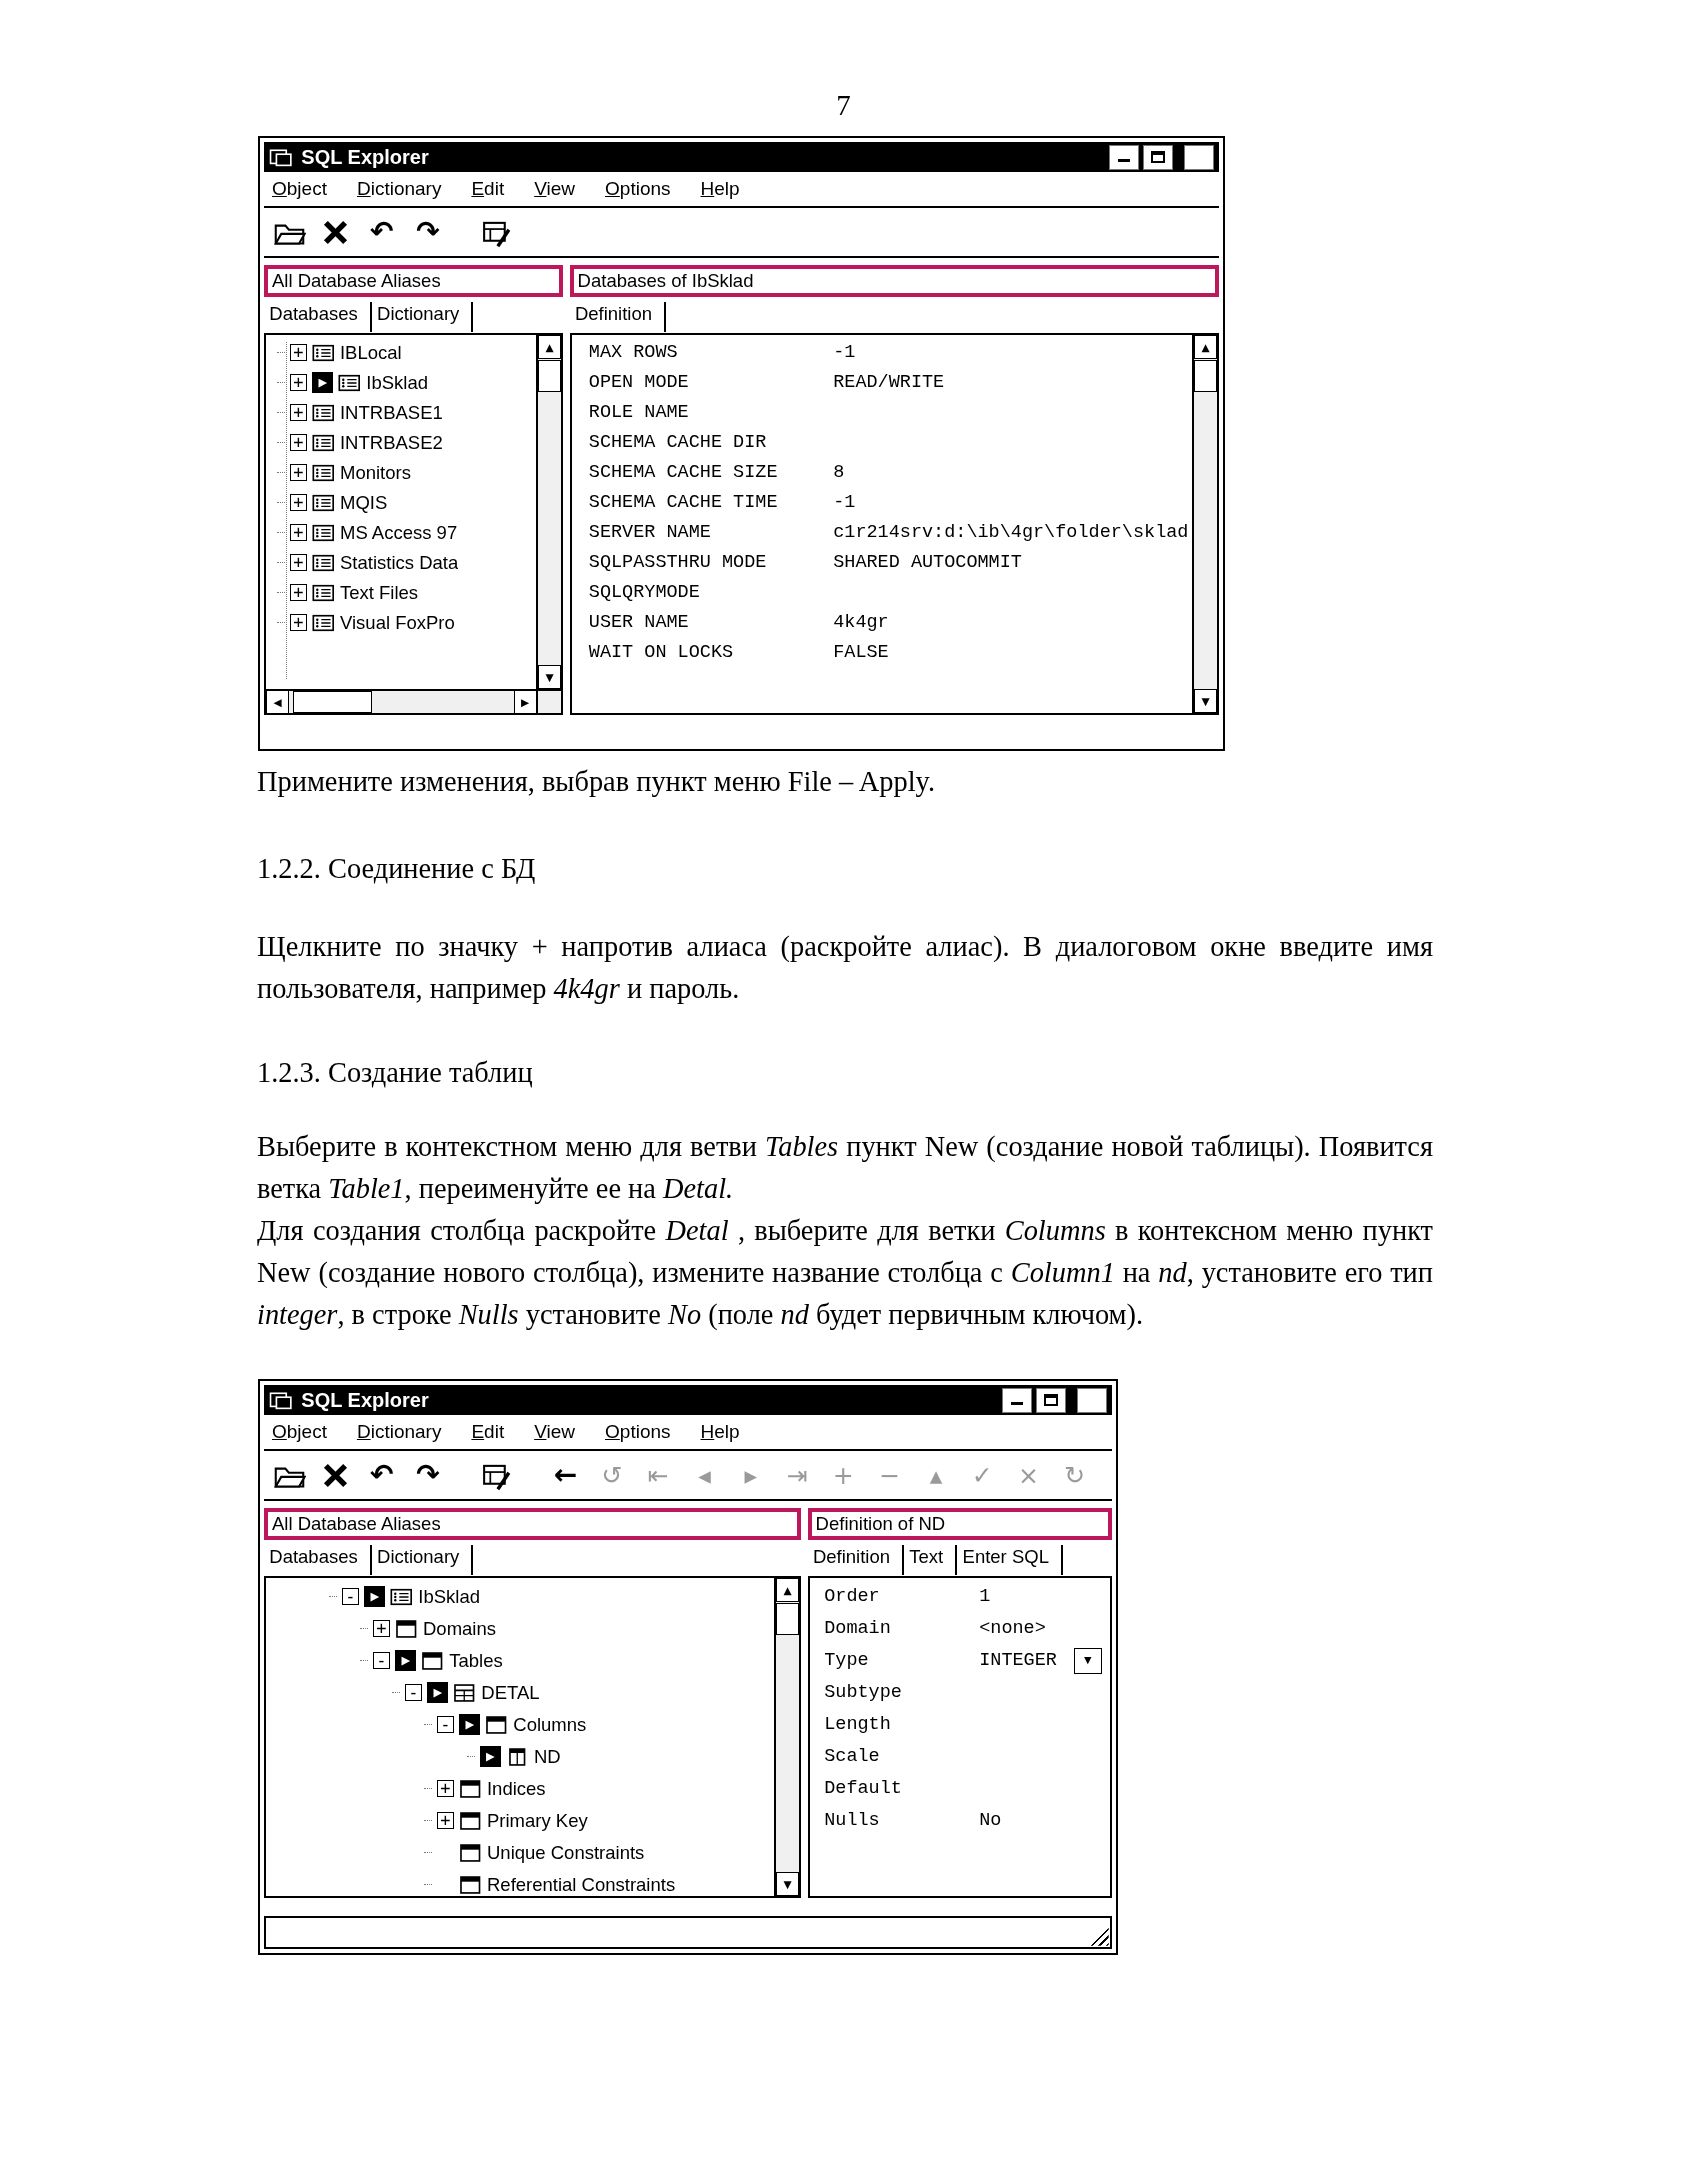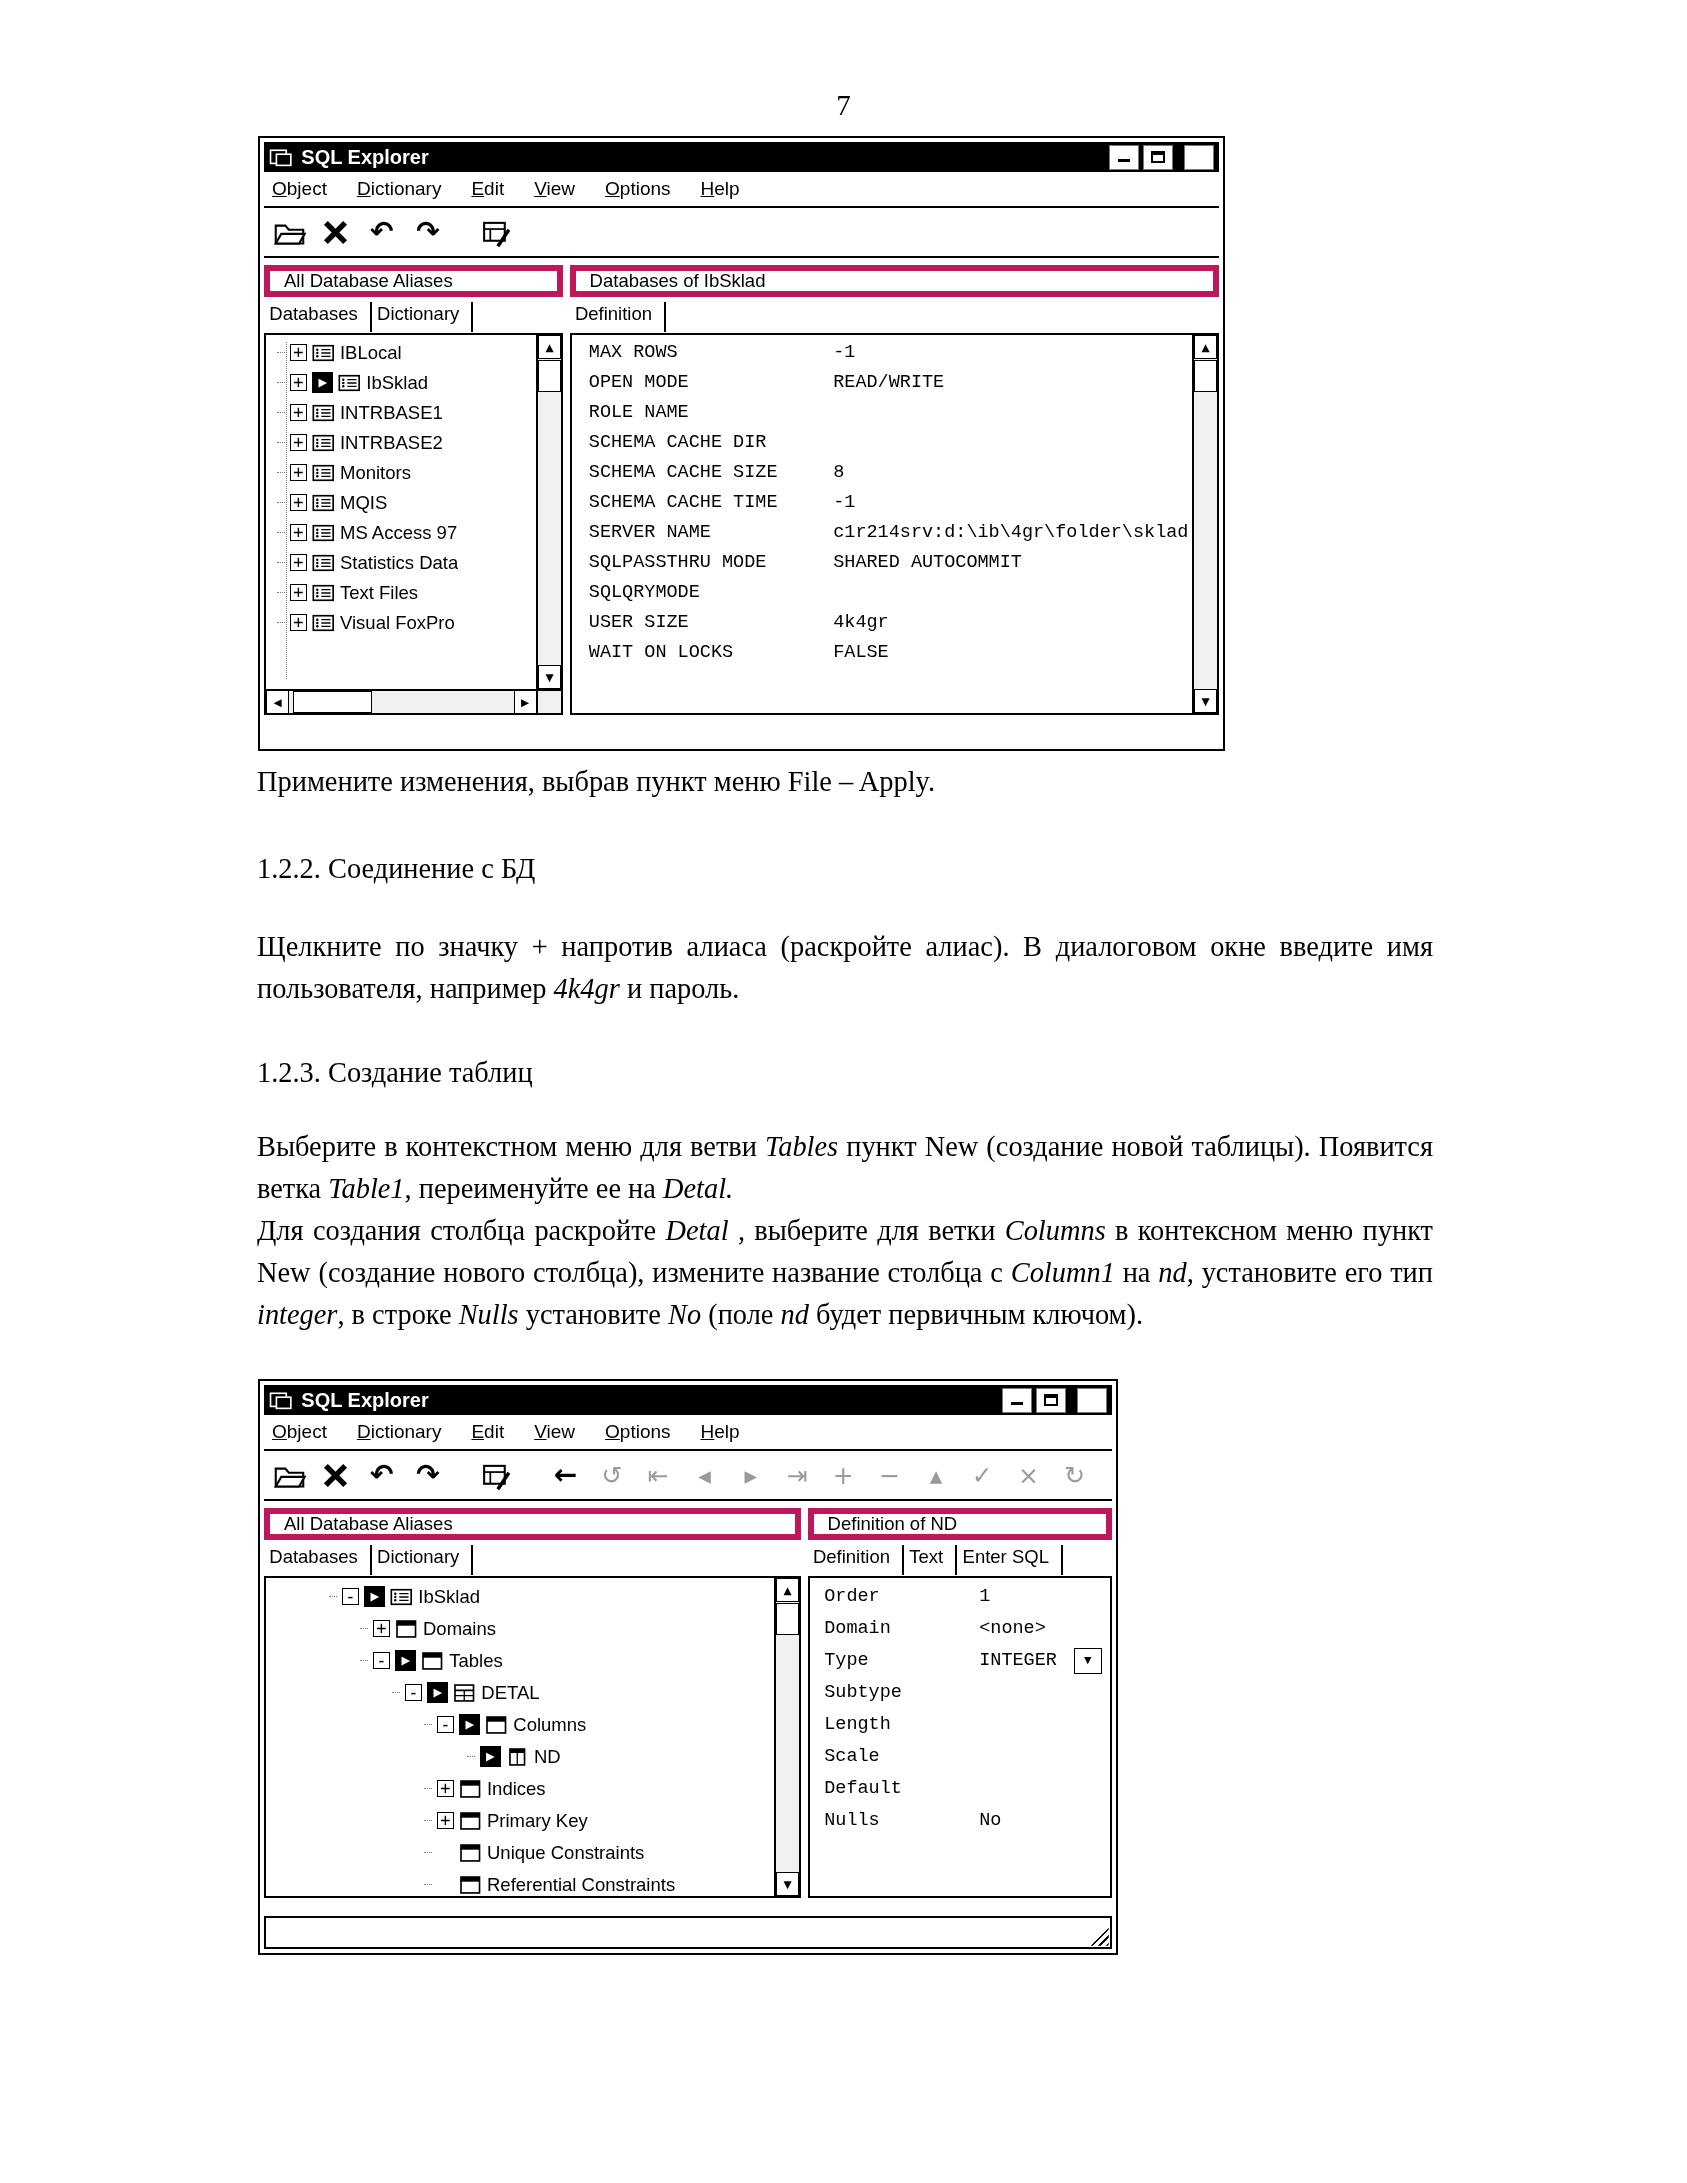--- a/index.html
+++ b/index.html
@@ -38,21 +38,21 @@
   .mi{display:inline-block}
   .mi::first-letter{text-decoration:underline}
 
   .toolbar{display:flex;align-items:center;gap:9.3px;height:50px;padding:0 6.6px;border-bottom:2px solid #000;flex:0 0 auto}
   .tbtn{width:37px;height:37px;display:flex;align-items:center;justify-content:center;font-family:"DejaVu Sans",sans-serif;font-size:28px;font-weight:bold;line-height:1}
   .tbtn.dim{color:#9a9a9a;font-weight:normal;font-size:25px}
   .tsep{width:13.2px}
   .tsvg{width:33px;height:33px}
 
   .headers{display:flex;gap:6.6px;margin-top:6.6px;flex:0 0 auto;font-family:"Liberation Sans",sans-serif;font-size:18.5px}
-  .phdr{border:6px solid #be185d;height:32px;display:flex;align-items:center;padding:0 14px;background:#fff;white-space:nowrap;overflow:hidden}
+  .phdr{border:4px solid #be185d;height:32px;display:flex;align-items:center;padding:0 4px;background:#fff;white-space:nowrap;overflow:hidden}
   #win1 .phdr.l{width:299px}#win1 .phdr.r{flex:1}
   #win2 .phdr.l{width:537px}#win2 .phdr.r{flex:1}
 
   .tabsrow{display:flex;margin-top:5.3px;flex:0 0 auto;font-family:"Liberation Sans",sans-serif;font-size:18.5px}
   .tabs{display:flex}
   #win1 .tabs.l{width:299px}
   #win2 .tabs.l{width:537px}
   .tabs.r{margin-left:6.6px}
   .tab{display:flex;align-items:flex-start;padding:1.3px 12px 6.6px 5.3px;border-right:2px solid #000;height:30px;white-space:nowrap}
 
@@ -355,21 +355,21 @@
           </div>
           <div class="prow">
             <span class="pname">SQLPASSTHRU MODE</span>
             <span class="pval">SHARED AUTOCOMMIT</span>
           </div>
           <div class="prow">
             <span class="pname">SQLQRYMODE</span>
             <span class="pval"></span>
           </div>
           <div class="prow">
-            <span class="pname">USER SIZE</span>
+            <span class="pname">USER NAME</span>
             <span class="pval">4k4gr</span>
           </div>
           <div class="prow">
             <span class="pname">WAIT ON LOCKS</span>
             <span class="pval">FALSE</span>
           </div>
         </div>
         <div class="vs">
           <span class="sb">▲</span>
           <span class="vthumb"></span>

